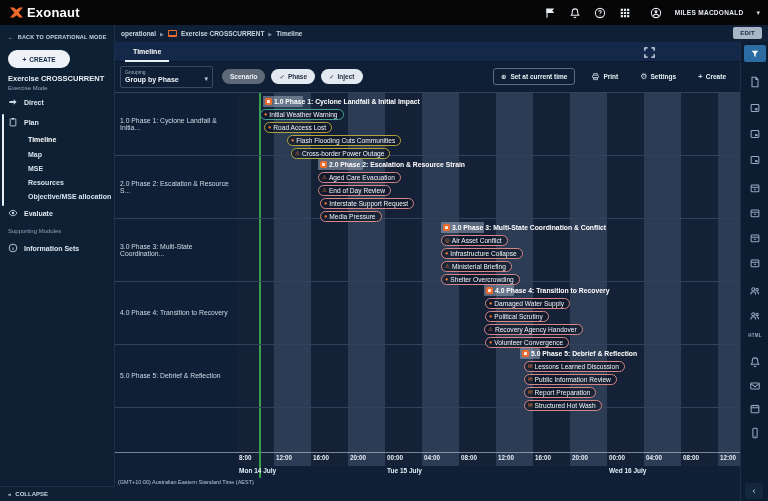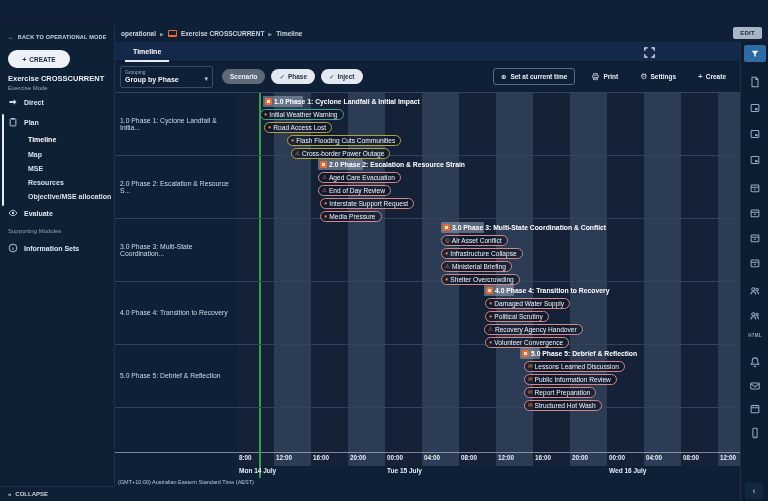--- a/index.html
+++ b/index.html
@@ -183,20 +183,45 @@
         <path d="M7 4.1v.2"></path>
       </symbol>
     <symbol id="i-xmark" viewBox="0 0 14 11" fill="currentColor">
         <path d="M0 0h4l3 2.6L10 0h4L9.3 5.5 14 11h-4L7 8.4 4 11H0l4.7-5.5z"></path>
       </symbol>
   </defs>
 </svg>
 
 <div id="stage">
 
+  <div class="app-header">
+    <svg class="logo-mark" style="color:#ed6a2c">
+        <use href="#i-xmark"></use>
+      </svg>
+    <span class="logo-text">Exonaut</span>
+    <div class="hdr-right">
+      <svg class="hicon">
+          <use href="#i-flag"></use>
+        </svg>
+      <svg class="hicon">
+          <use href="#i-bell"></use>
+        </svg>
+      <svg class="hicon">
+          <use href="#i-help"></use>
+        </svg>
+      <svg class="hicon">
+          <use href="#i-grid"></use>
+        </svg>
+      <svg class="hicon" style="margin-left:6px">
+          <use href="#i-avatar"></use>
+        </svg>
+      <span class="user-name">MILES MACDONALD</span>
+      <span class="chev">▾</span>
+    </div>
+  </div>
 
   <div class="sidebar">
     <div class="back-link">
       <span>←</span>
       <span>BACK TO OPERATIONAL MODE</span>
     </div>
     <button class="create-btn">
       <span>+</span>
       <span>CREATE</span>
     </button>

